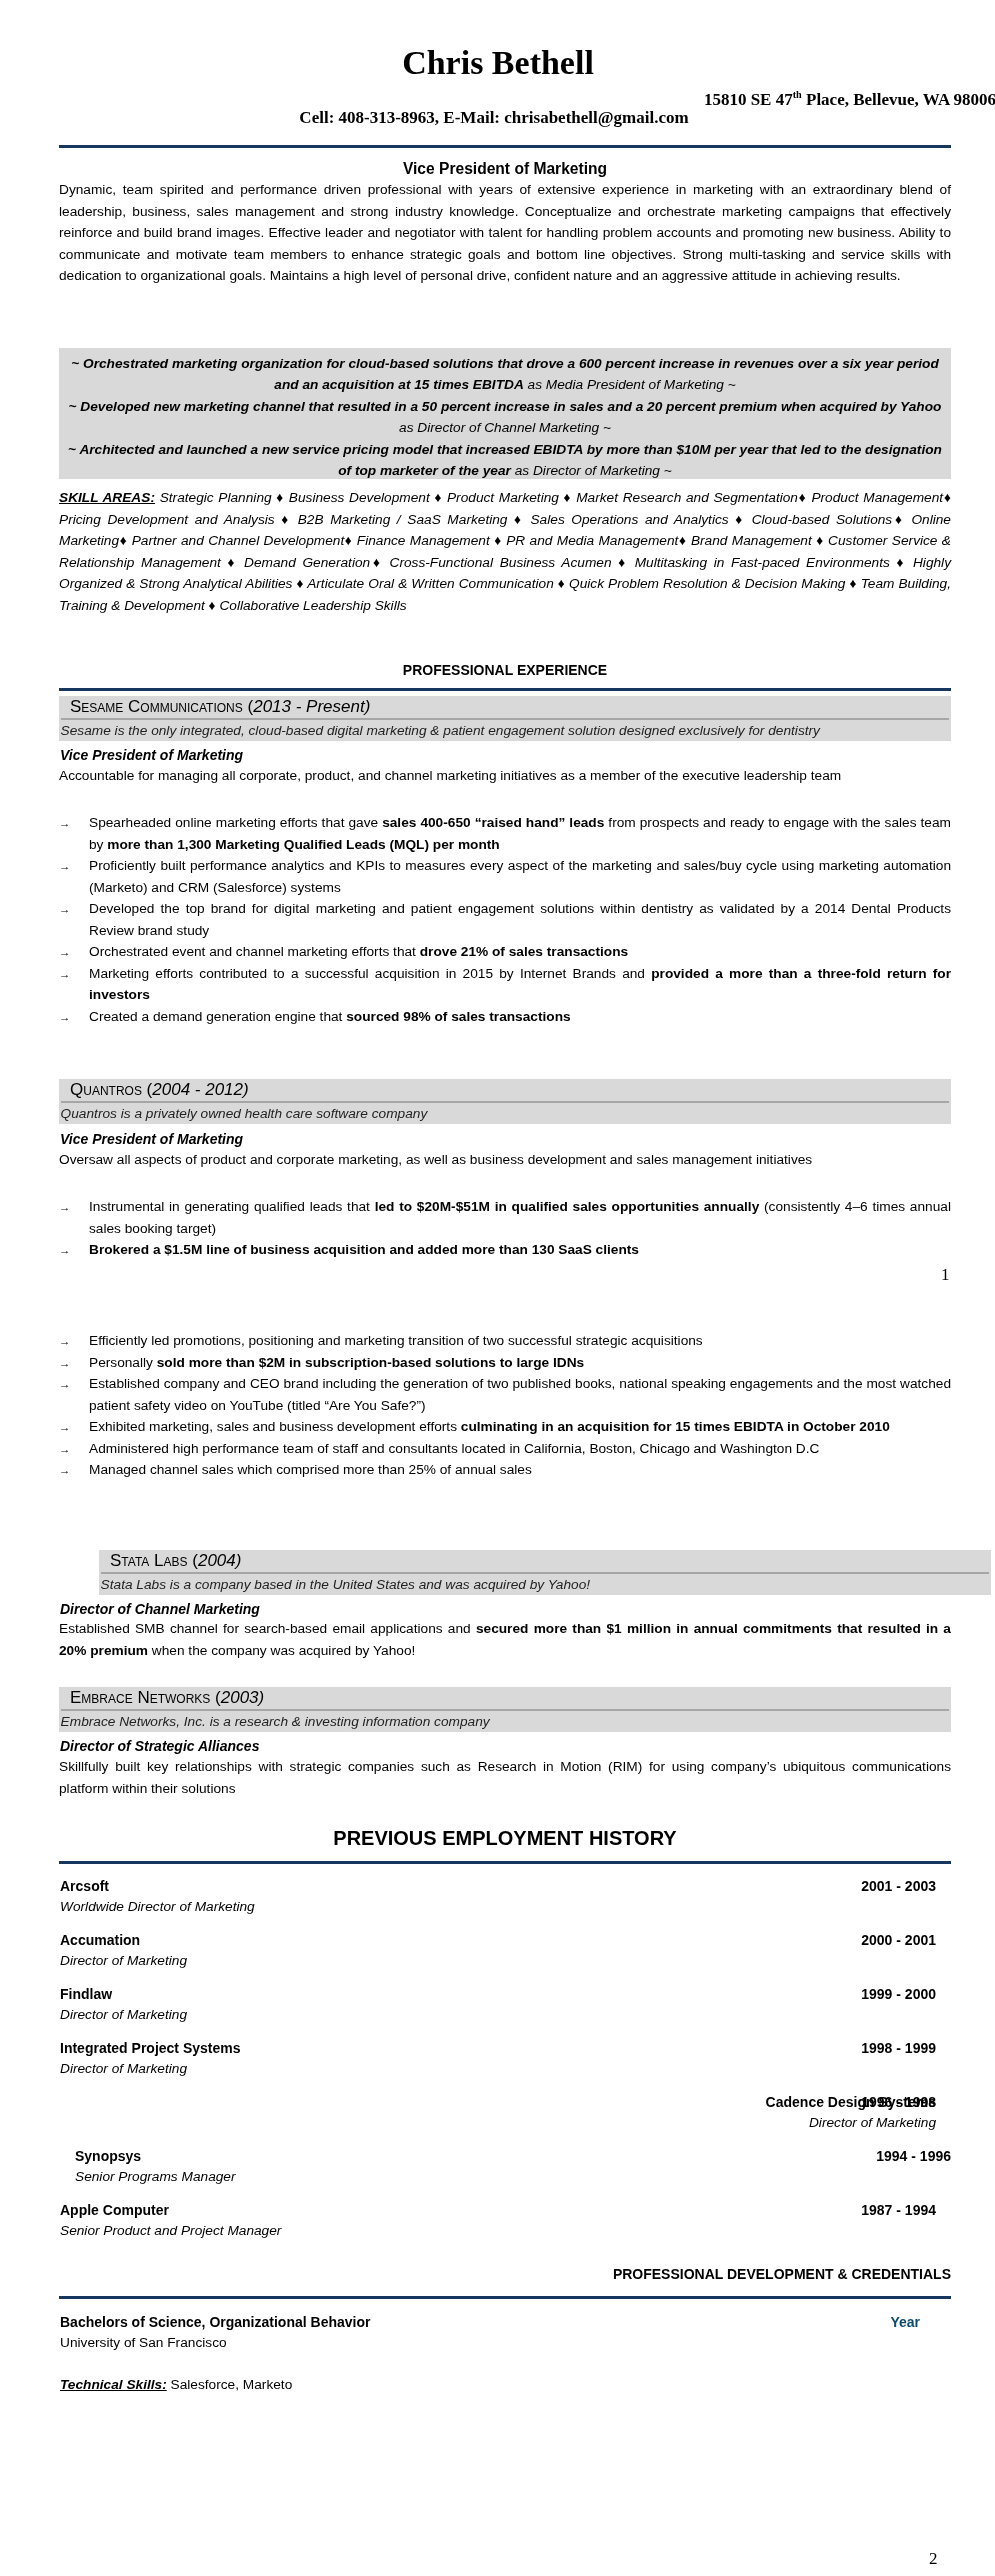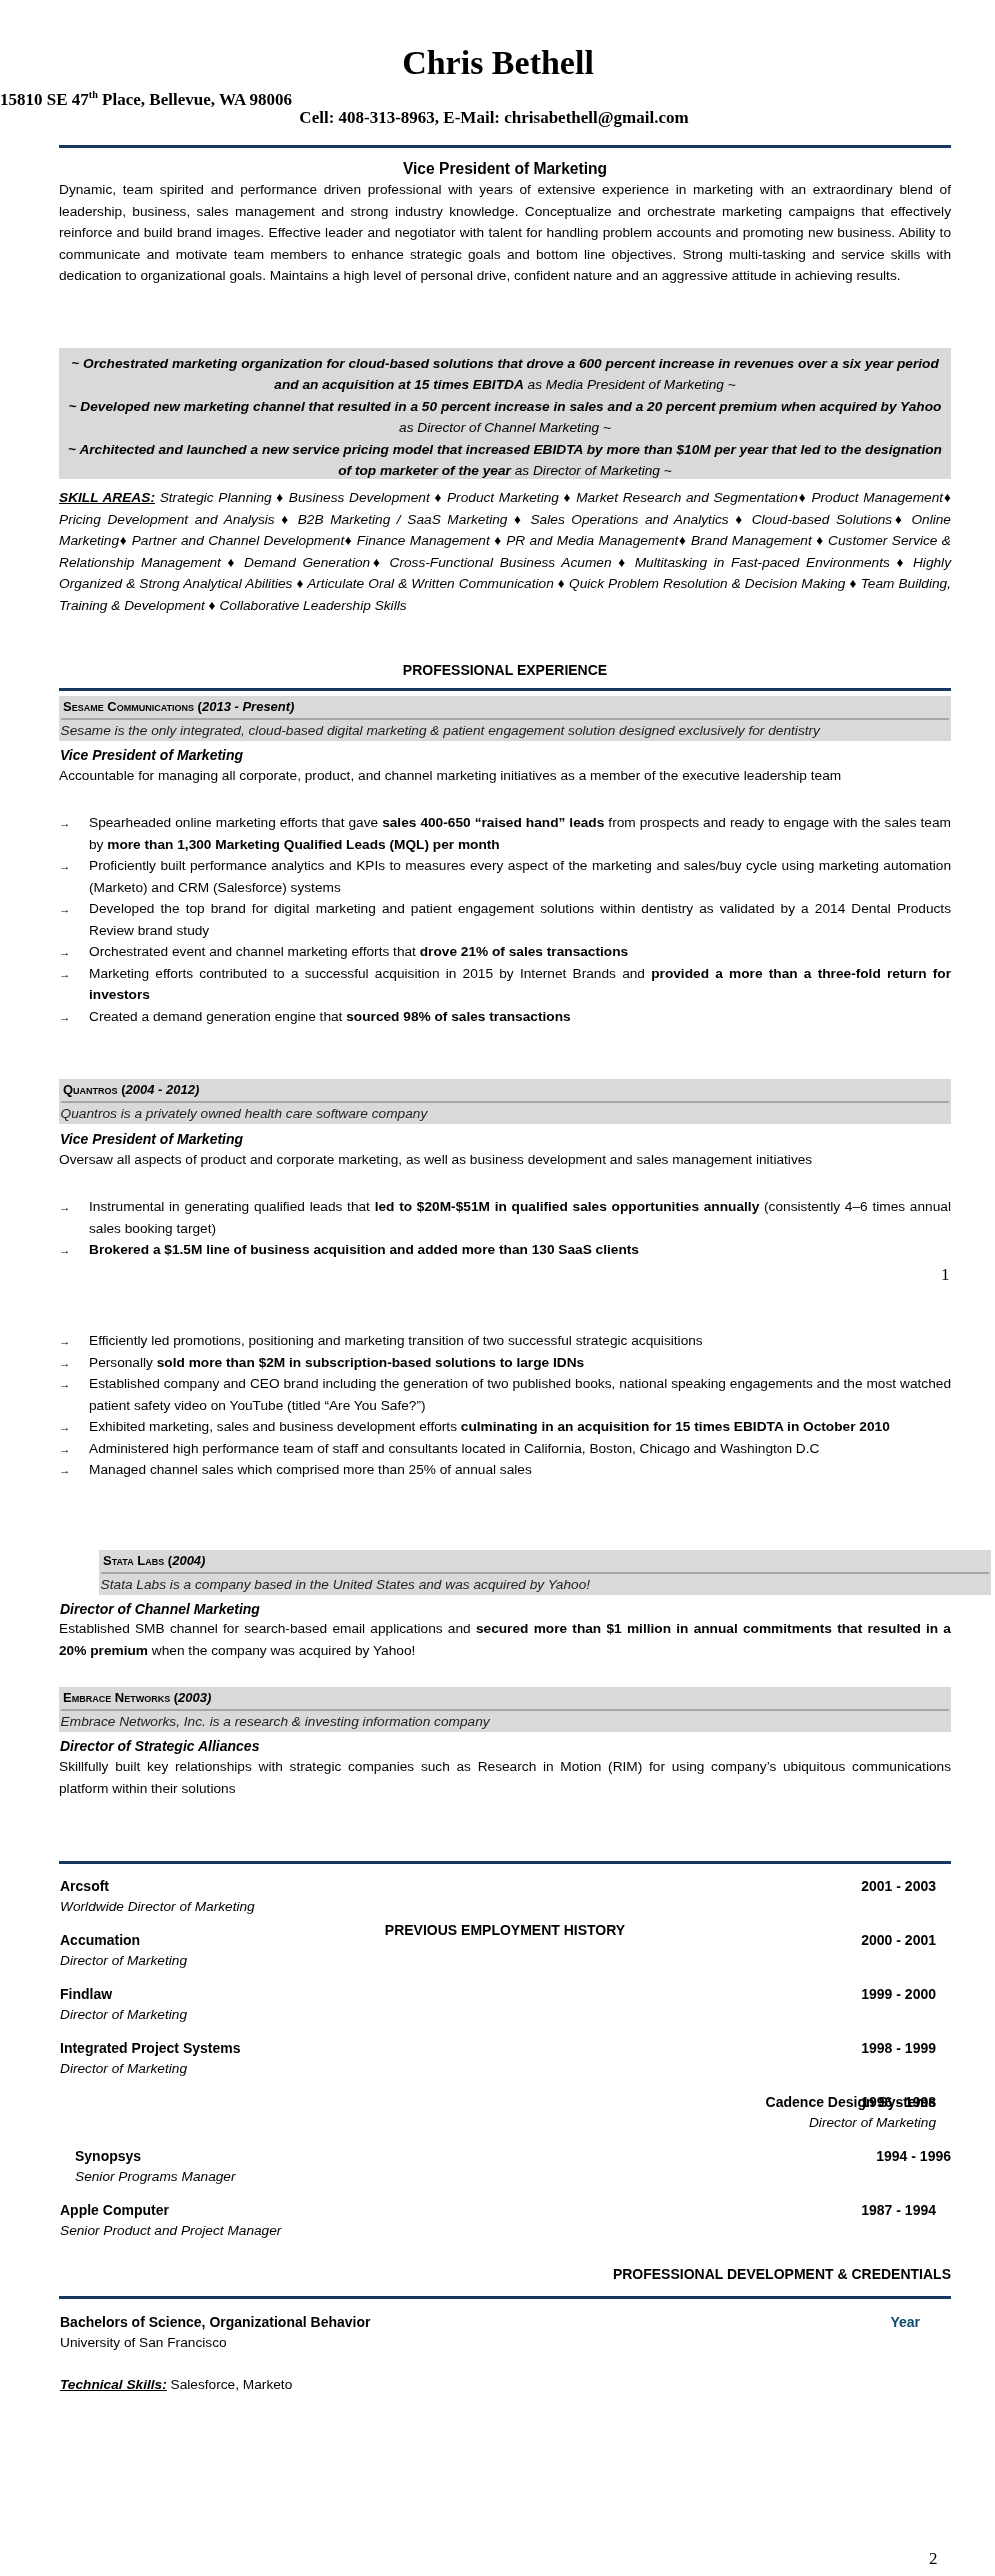--- a/index.html
+++ b/index.html
@@ -1,31 +1,31 @@
 <!DOCTYPE html>
 <html style="font-size:12.5px"><head>
   <meta charset="utf-8">
   <style>
     html, body { margin: 0; padding: 0; background: #ffffff; }
     body { width: 996px; height: 2576px; position: relative; color: #000; font-family: "Liberation Sans", sans-serif; }
     .name { position: absolute; top: 43px; left: 0; width: 996px; text-align: center; font-family: "Liberation Serif", serif; font-weight: bold; font-size: 34px; line-height: 39px; }
-    .addr { position: absolute; top: 84px; left: 0; width: 996px; text-align: left; font-family: "Liberation Serif", serif; font-weight: bold; font-size: 17px; line-height: 22px; }
+    .addr { position: absolute; top: 84px; left: 0; width: 996px; text-align: right; font-family: "Liberation Serif", serif; font-weight: bold; font-size: 17px; line-height: 22px; }
     .addr sup { font-size: 10.2px; vertical-align: 7px; }
     .contact { position: absolute; top: 107px; left: 0; width: 988px; text-align: center; font-family: "Liberation Serif", serif; font-weight: bold; font-size: 17px; line-height: 22px; }
     .rule { position: absolute; left: 59px; width: 892px; height: 3.1px; background: #17375e; }
     .h-center { position: absolute; left: 59px; width: 892px; text-align: center; font-weight: bold; }
     .para { position: absolute; left: 59px; width: 892px; font-size: 13.7px; line-height: 21.5px; text-align: justify; }
     .grey-box { position: absolute; left: 59px; width: 892px; background: #d9d9d9; }
     .ach { text-align: center; font-size: 13.7px; line-height: 21.5px; padding: 4.7px 3.1px; }
     .ach .b { font-weight: bold; font-style: italic; }
     .ach .i { font-style: italic; }
     .skills { position: absolute; left: 59px; width: 892px; font-size: 13.7px; line-height: 21.5px; font-style: italic; text-align: justify; }
     .skills .lbl { font-weight: bold; text-decoration: underline; }
     .co-head { position: absolute; left: 59px; width: 892px; background: #d9d9d9; }
-    .co-name { font-size: 13px; font-weight: bold; line-height: 22px; padding-left: 4px; font-variant: small-caps; }
+    .co-name { font-size: 17px; font-weight: normal; line-height: 22px; padding-left: 11px; font-variant: small-caps; }
     .co-name .yr { font-style: italic; font-variant: normal; }
     .co-line { height: 2.3px; background: #a6a6a6; margin: 0 2.3px; }
     .co-desc { font-size: 13.7px; font-style: italic; line-height: 21px; padding-left: 1.6px; color: #222; }
     .role { position: absolute; left: 60px; font-size: 14px; font-weight: bold; font-style: italic; line-height: 20.3px; }
     .bullets { position: absolute; left: 59px; width: 892px; margin: 0; padding: 0; list-style: none; }
     .bullets li { position: relative; padding-left: 30px; font-size: 13.7px; line-height: 21.5px; text-align: justify; }
     .bullets li .arrow { position: absolute; left: 0; top: 0; width: 15.6px; font-size: 11.7px; }
     .bullets li b { font-weight: bold; }
     .pagenum { position: absolute; font-family: "Liberation Serif", serif; font-size: 17px; }
     .emp-row { position: absolute; left: 60px; width: 876px; }
@@ -109,21 +109,21 @@
 <div class="para" style="top:1618px;"><span>Established SMB channel for search-based email applications and </span><b>secured more than $1 million in annual commitments that resulted in a 20% premium</b><span> when the company was acquired by Yahoo!</span></div>
 
 <div class="co-head" style="top:1687px; height:45px;">
   <div class="co-name"><span>Embrace Networks (</span><span class="yr">2003)</span></div>
   <div class="co-line"></div>
   <div class="co-desc">Embrace Networks, Inc. is a research &amp; investing information company</div>
 </div>
 <div class="role" style="top:1736px;">Director of Strategic Alliances</div>
 <div class="para" style="top:1756px;">Skillfully built key relationships with strategic companies such as Research in Motion (RIM) for using company’s ubiquitous communications platform within their solutions</div>
 
-<div class="h-center" style="top:1920px; font-size:14px; line-height:20.3px;">PREVIOUS EMPLOYMENT HISTORY</div>
+<div class="h-center" style="top:1828px; font-size:20px; line-height:20.3px;">PREVIOUS EMPLOYMENT HISTORY</div>
 <div class="rule" style="top:1861px;"></div>
 
 <div class="emp-row" style="top:1876px;">
     <div class="emp-co">Arcsoft</div>
     <div class="emp-yr">2001 - 2003</div>
     <div class="emp-title">Worldwide Director of Marketing</div>
   </div>
 <div class="emp-row" style="top:1930px;">
     <div class="emp-co">Accumation</div>
     <div class="emp-yr">2000 - 2001</div>

